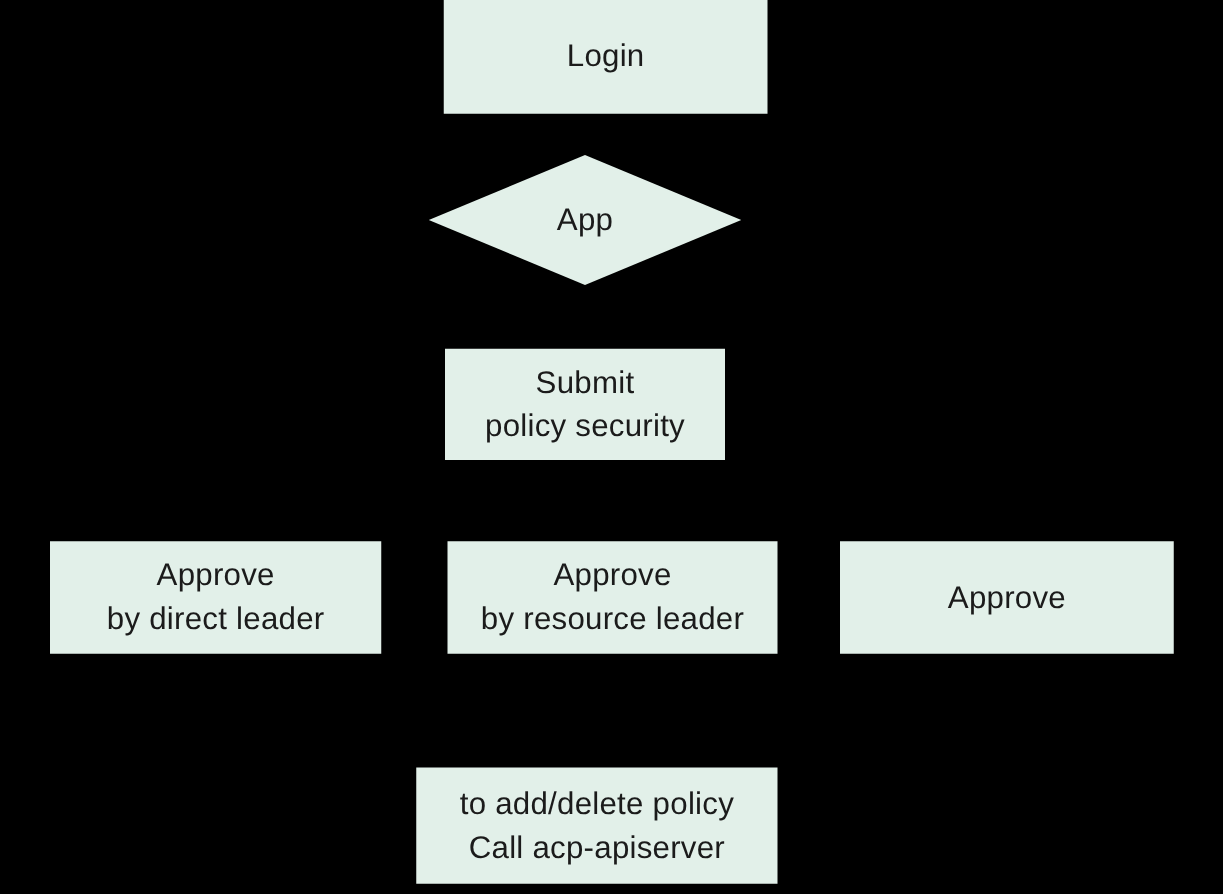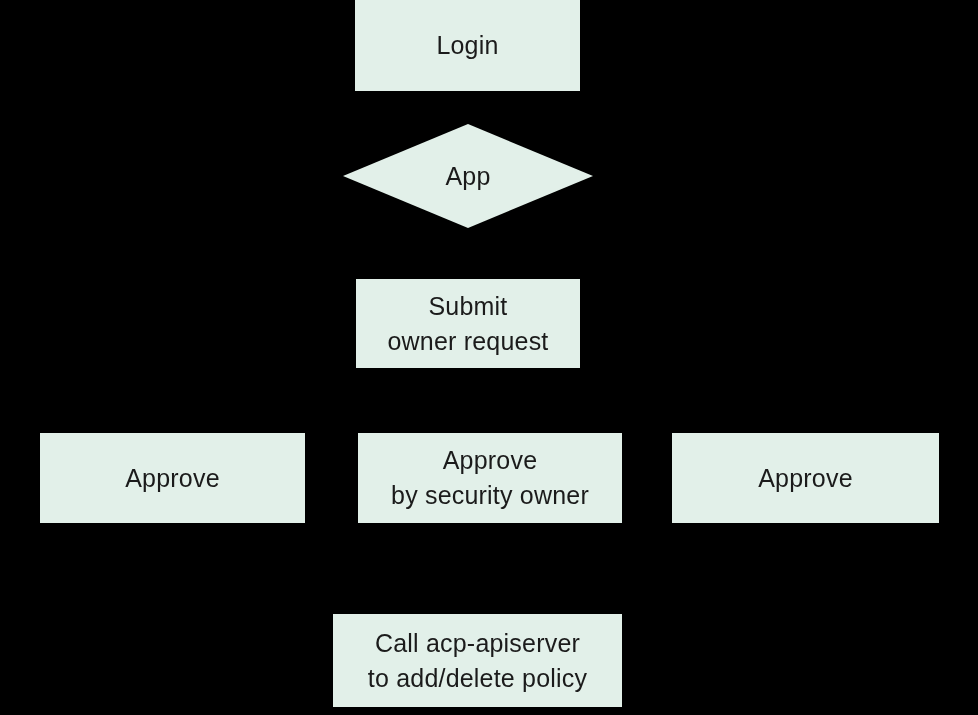--- a/index.html
+++ b/index.html
@@ -29,21 +29,21 @@
     letter-spacing: 0.2px;
   }
   .node .line {
     display: block;
     white-space: nowrap;
   }
   .diamond {
     clip-path: polygon(50% 0, 100% 50%, 50% 100%, 0 50%);
   }
   
-  #n-login    { left: 355px; top: 0px;   width: 225px; height: 91px;  }
+  #n-login    { left: 355px; top: 0px;   width: 259px; height: 91px;  }
   #n-decision { left: 343px; top: 124px; width: 250px; height: 104px; }
   #n-submit   { left: 356px; top: 279px; width: 224px; height: 89px; align-items: center;  }
   #n-leader   { left: 40px;  top: 433px; width: 265px; height: 90px;  }
   #n-resource { left: 358px; top: 433px; width: 264px; height: 90px;  }
   #n-security { left: 672px; top: 433px; width: 267px; height: 90px;  }
   #n-callapi  { left: 333px; top: 614px; width: 289px; height: 93px;  }
 </style>
 </head>
 <body>
 
@@ -52,34 +52,35 @@
   <div id="n-login" class="node">
     <span class="line">Login</span>
   </div>
 
   <div id="n-decision" class="node diamond">
     <span class="line">App</span>
   </div>
 
   <div id="n-submit" class="node">
     <span class="line">Submit</span>
-    <span class="line">owner request</span>
+    <span class="line">policy security</span>
   </div>
 
   <div id="n-leader" class="node">
     <span class="line">Approve</span>
+    <span class="line">by direct leader</span>
   </div>
 
   <div id="n-resource" class="node">
     <span class="line">Approve</span>
-    <span class="line">by security owner</span>
+    <span class="line">by resource leader</span>
   </div>
 
   <div id="n-security" class="node">
     <span class="line">Approve</span>
   </div>
 
   <div id="n-callapi" class="node">
+    <span class="line">to add/delete policy</span>
     <span class="line">Call acp-apiserver</span>
-    <span class="line">to add/delete policy</span>
   </div>
 
 </div>
 
 </body></html>

